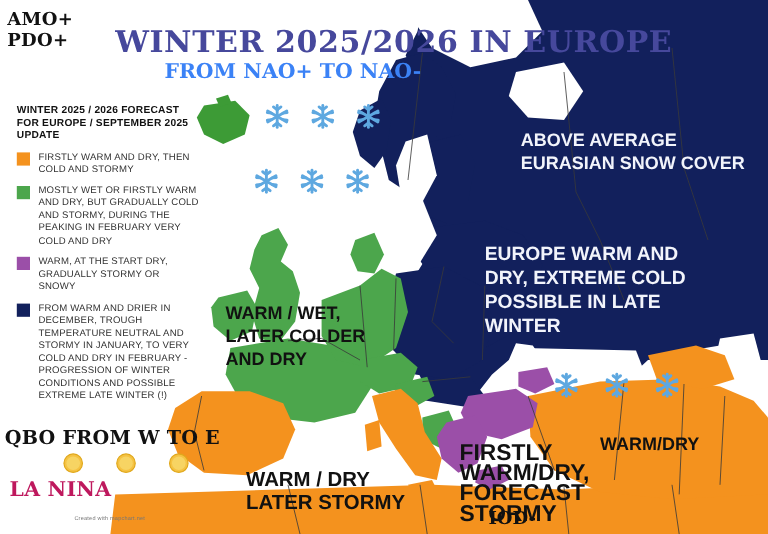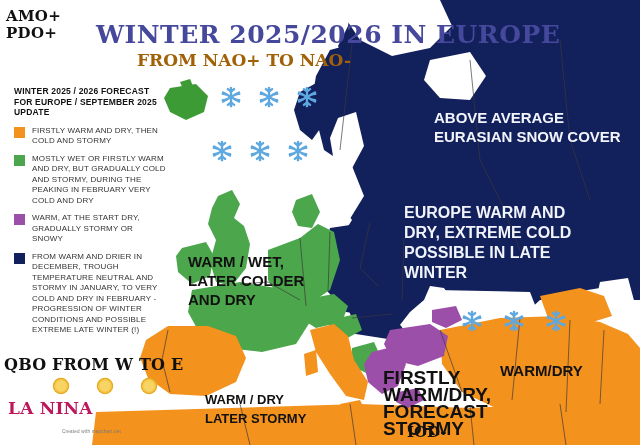--- a/index.html
+++ b/index.html
@@ -18,37 +18,37 @@
   
   #amo-pdo{left:6px;top:8px;font-size:15px;line-height:17px;color:#111;
            letter-spacing:.3px;}
   #qbo{left:4px;top:355px;font-size:16px;color:#111;letter-spacing:.2px;}
   #lanina{left:8px;top:398px;font-size:17px;color:#be185d;letter-spacing:.2px;}
   #iodm{left:407px;top:423px;font-size:15px;color:#111;}
 
   
   #title{left:96px;top:20px;font-size:25px;color:#46489c;
          letter-spacing:.5px;white-space:nowrap;}
-  #subtitle{left:137px;top:50px;font-size:17px;color:#a16207;white-space:nowrap;}
+  #subtitle{left:137px;top:50px;font-size:17px;color:#3b82f6;white-space:nowrap;}
 
   
   #legend{position:absolute;left:14px;top:86px;width:152px;}
   #legend-title{font-size:8.5px;font-weight:700;line-height:10.5px;
                 color:#111;letter-spacing:.2px;margin-bottom:8px;}
   .leg-row{display:flex;align-items:flex-start;margin-bottom:7px;}
   .leg-sw{width:11px;height:11px;flex:0 0 11px;margin-right:7px;margin-top:1px;}
   .leg-tx{font-size:8px;line-height:10.5px;color:#333;letter-spacing:.15px;}
 
   
   .mlab{font-family:Liberation Sans, sans-serif;font-weight:700;color:#111;}
   .mlab.light{color:#f2f4fb;}
   #lab-snowcover{left:434px;top:108px;font-size:15px;line-height:19px;}
   #lab-eastwinter{left:404px;top:203px;font-size:16px;line-height:20px;}
   #lab-green{left:188px;top:252px;font-size:15px;line-height:19px;}
-  #lab-iberia{left:205px;top:390px;font-size:13px;line-height:19px;}
+  #lab-iberia{left:205px;top:390px;font-size:17px;line-height:19px;}
   #lab-balkan{left:383px;top:369px;font-size:19px;line-height:17px;}
   #lab-turkey{left:500px;top:362px;font-size:15px;}
 
   
   .icons{position:absolute;display:flex;gap:16px;}
   #snow-row-1{left:220px;top:86px;}
   #snow-row-2{left:211px;top:140px;}
   #snow-row-3{left:461px;top:310px;gap:20px;}
   #sun-row{left:50px;top:375px;gap:22px;}
 

